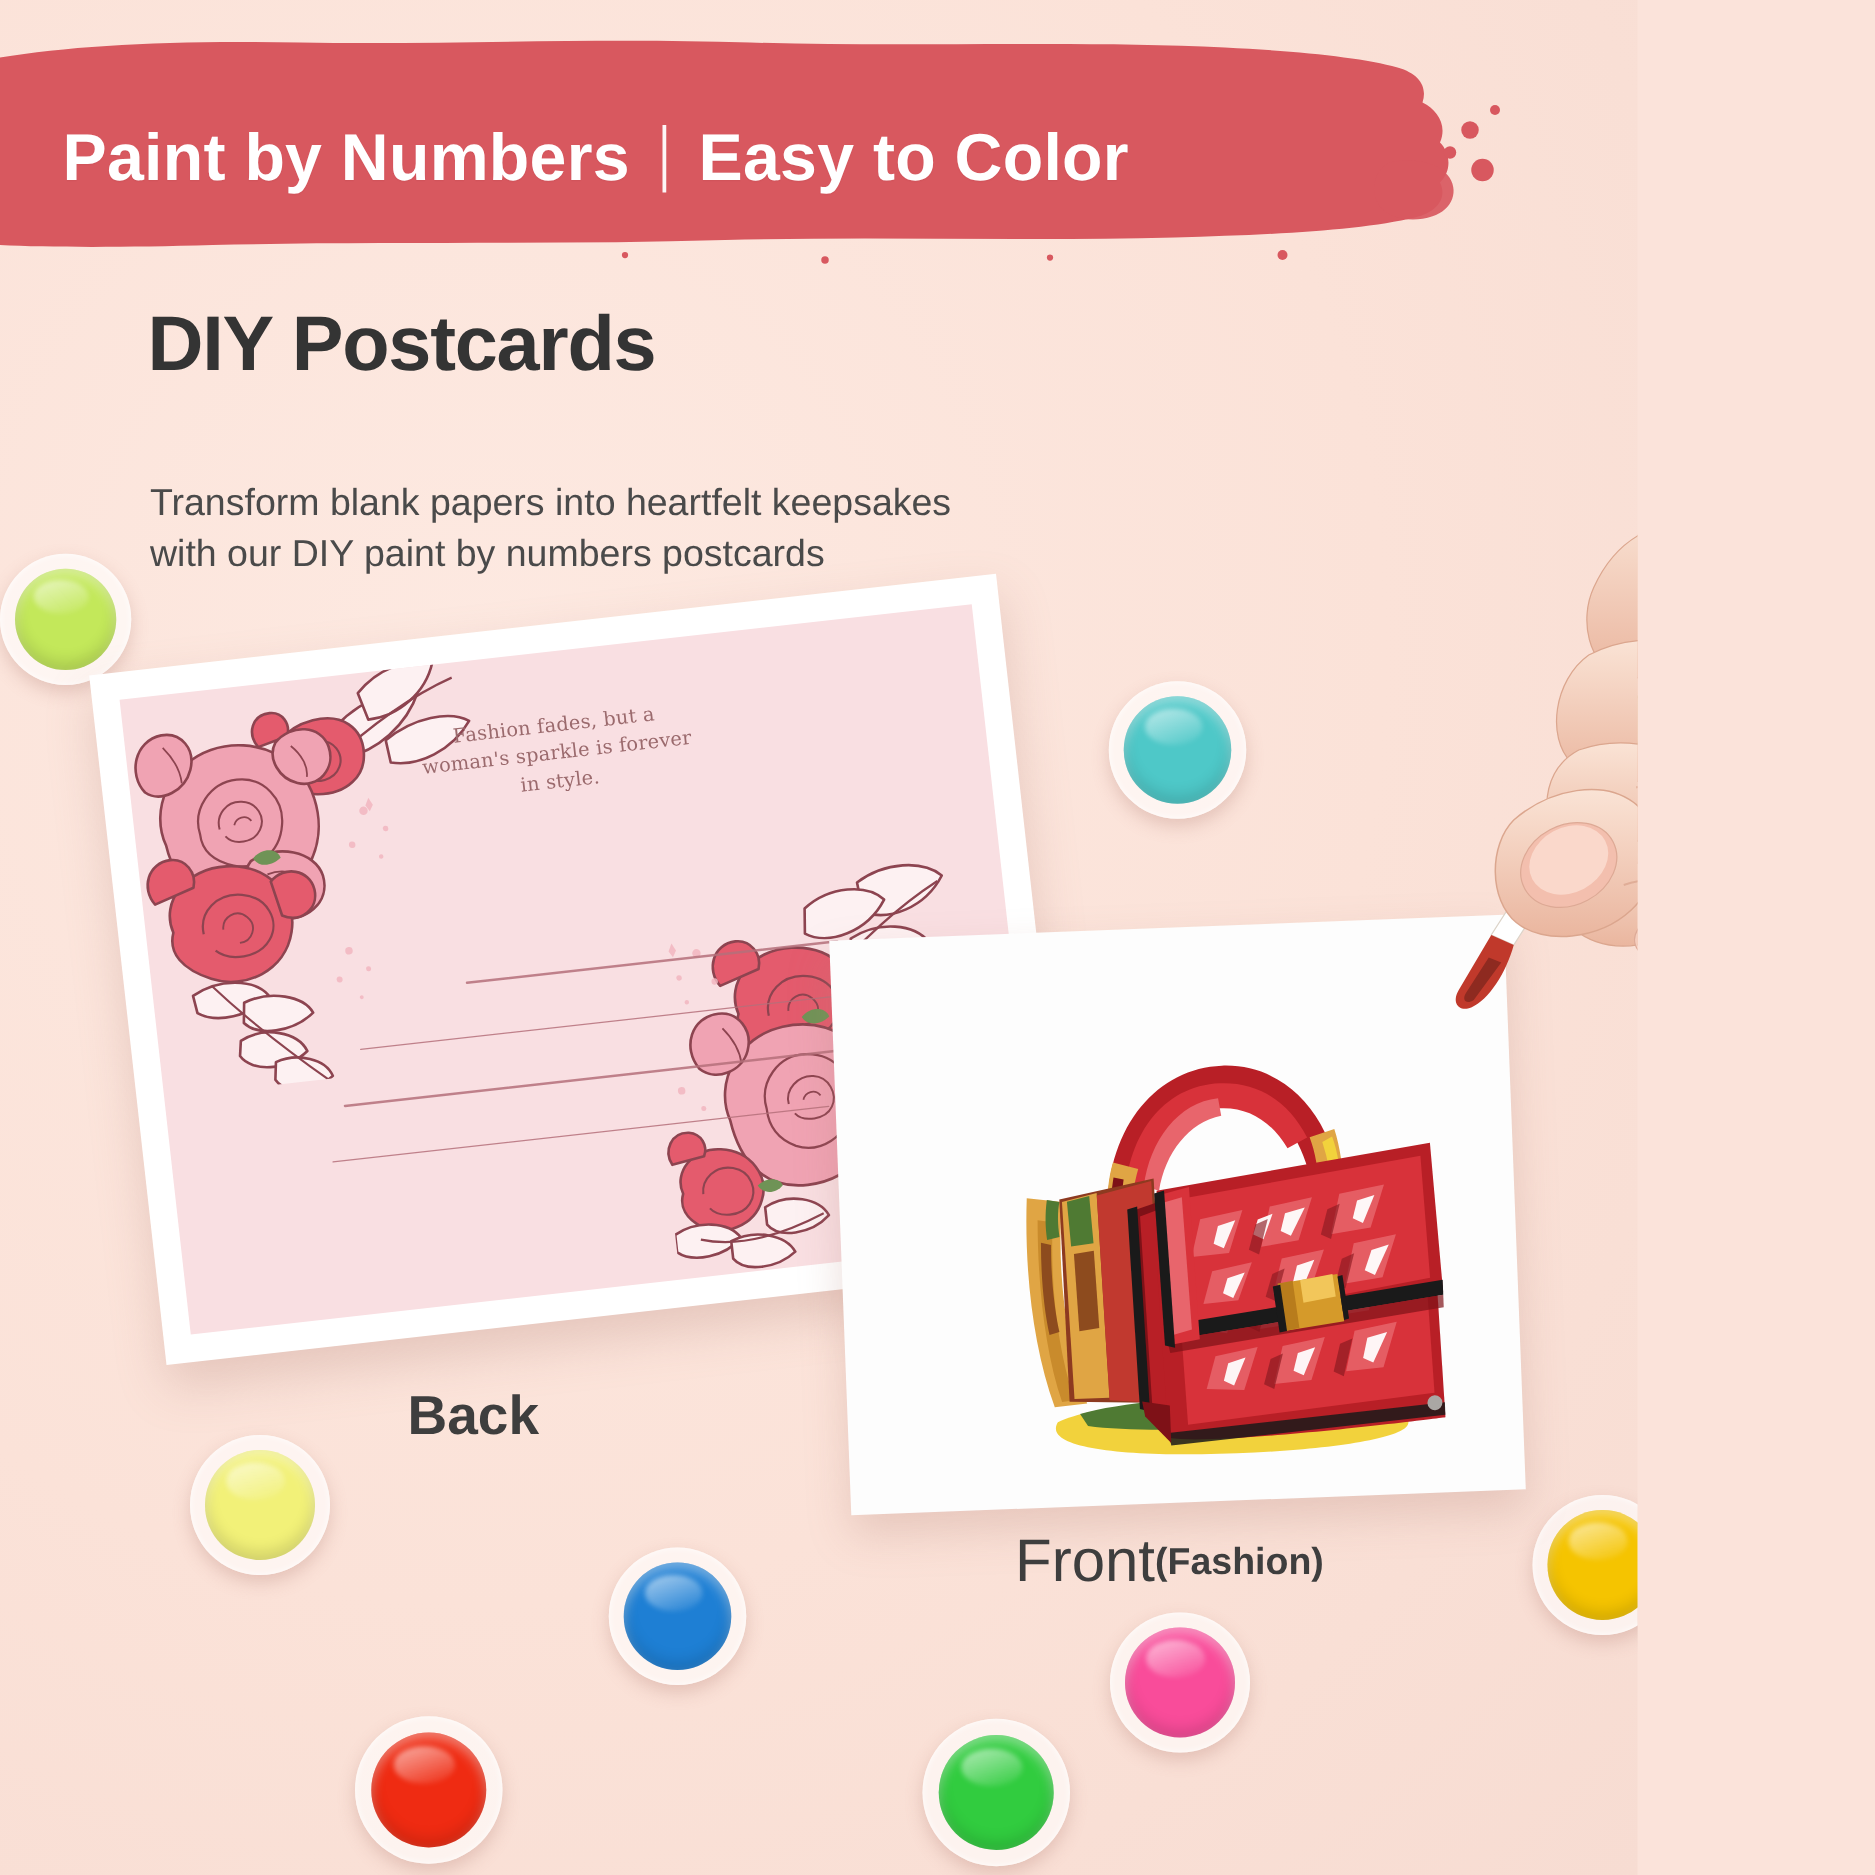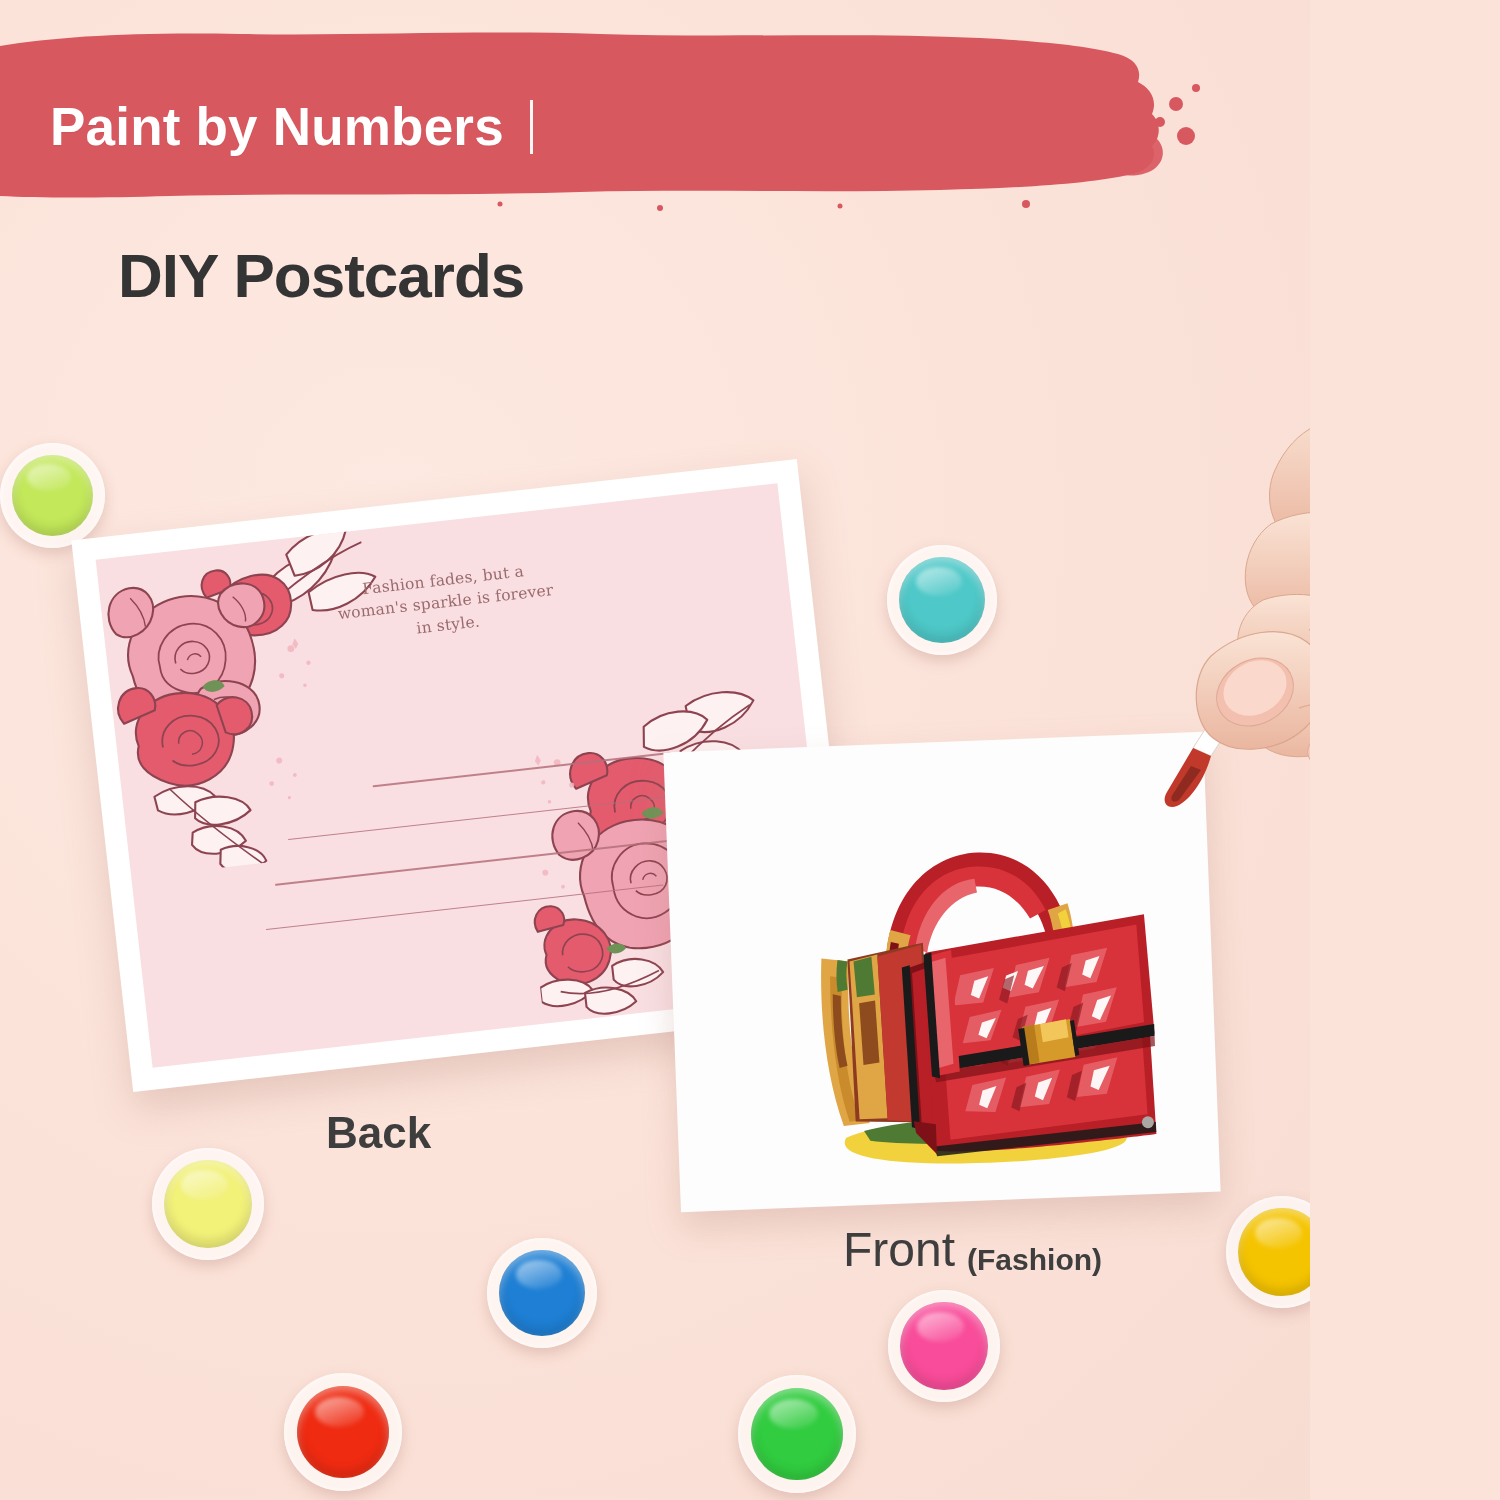--- a/index.html
+++ b/index.html
@@ -100,22 +100,22 @@
   .wline.w2 { width:390px; margin-left:40px; }
   .wline.w3 { width:400px; margin-left:22px; }
   .wline.w4 { width:400px; margin-left:8px; }
 
   
   .cap-back {
     position:absolute; left:326px; top:1108px;
     font-size:44px; font-weight:700; color:#3e3e3e;text-align:right;
   }
   .cap-front {
-    position:absolute; left:843px; top:1222px;
-    display:flex; align-items:flex-end; gap:12px;
+    position:absolute; left:812px; top:1222px;
+    display:flex; align-items:center; 
   }
   .cap-front .big { font-size:48px; font-weight:400; color:#3e3e3e; }
   .cap-front .small { font-size:30px; font-weight:700; color:#3e3e3e; }
 
   
   .hand-wrap { position:absolute; left:1015px; top:300px; width:490px; height:540px; }
 </style>
 </head>
 <body>
 
@@ -140,24 +140,29 @@
       <circle fill="#d8585f" cx="660" cy="190" r="3"></circle>
       <circle fill="#d8585f" cx="500" cy="186" r="2.5"></circle>
       <circle fill="#d8585f" cx="840" cy="188" r="2.5"></circle>
       <circle fill="#d8585f" cx="1000" cy="230" r="6" opacity=".85"></circle>
       <circle fill="#d8585f" cx="912" cy="262" r="3" opacity=".8"></circle>
       <rect fill="#d8585f" x="882" y="236" width="24" height="6" rx="3" opacity=".9"></rect>
     </svg>
     <div class="banner-text">
       <span>Paint by Numbers</span>
       <span class="banner-div"></span>
+      <span>Easy to Color</span>
     </div>
   </div>
 
   <div class="headline">DIY Postcards</div>
+  <div class="subtitle">
+    <div>Transform blank papers into heartfelt keepsakes</div>
+    <div>with our DIY paint by numbers postcards</div>
+  </div>
 
   <div id="pots">
       <div class="pot" style="left: 0px; top: 443px; width: 105px; height: 105px;">
         <div class="shadow"></div>
         <div class="rim"></div>
         <div class="paint" style="background:#c3e85a"></div>
         <div class="gloss"></div>
       </div>
       <div class="pot" style="left: 887px; top: 545px; width: 110px; height: 110px;">
         <div class="shadow"></div>

